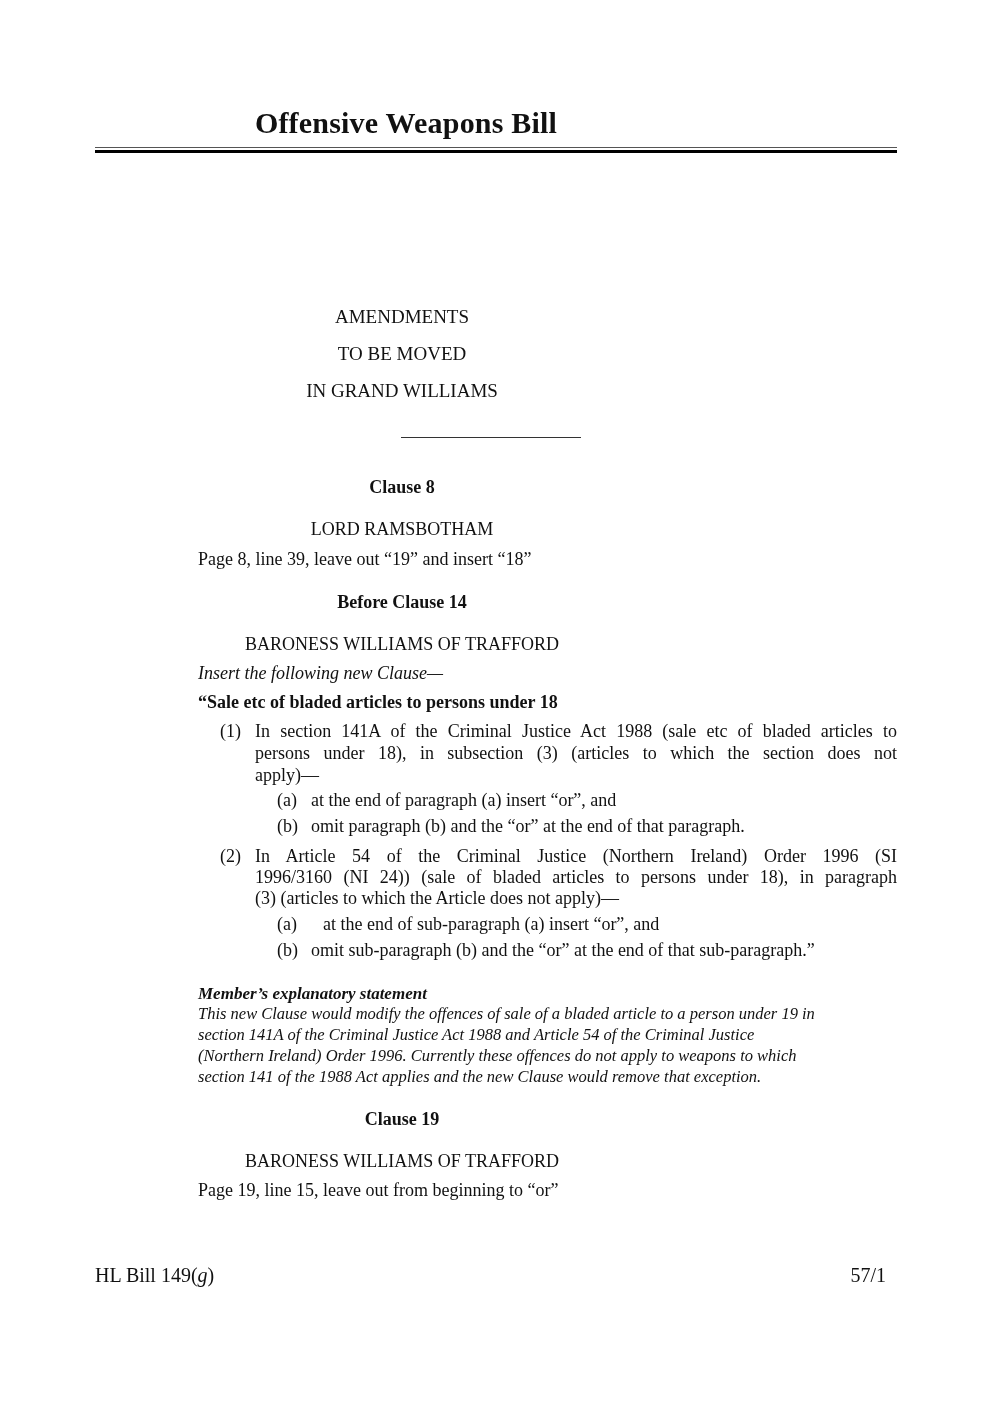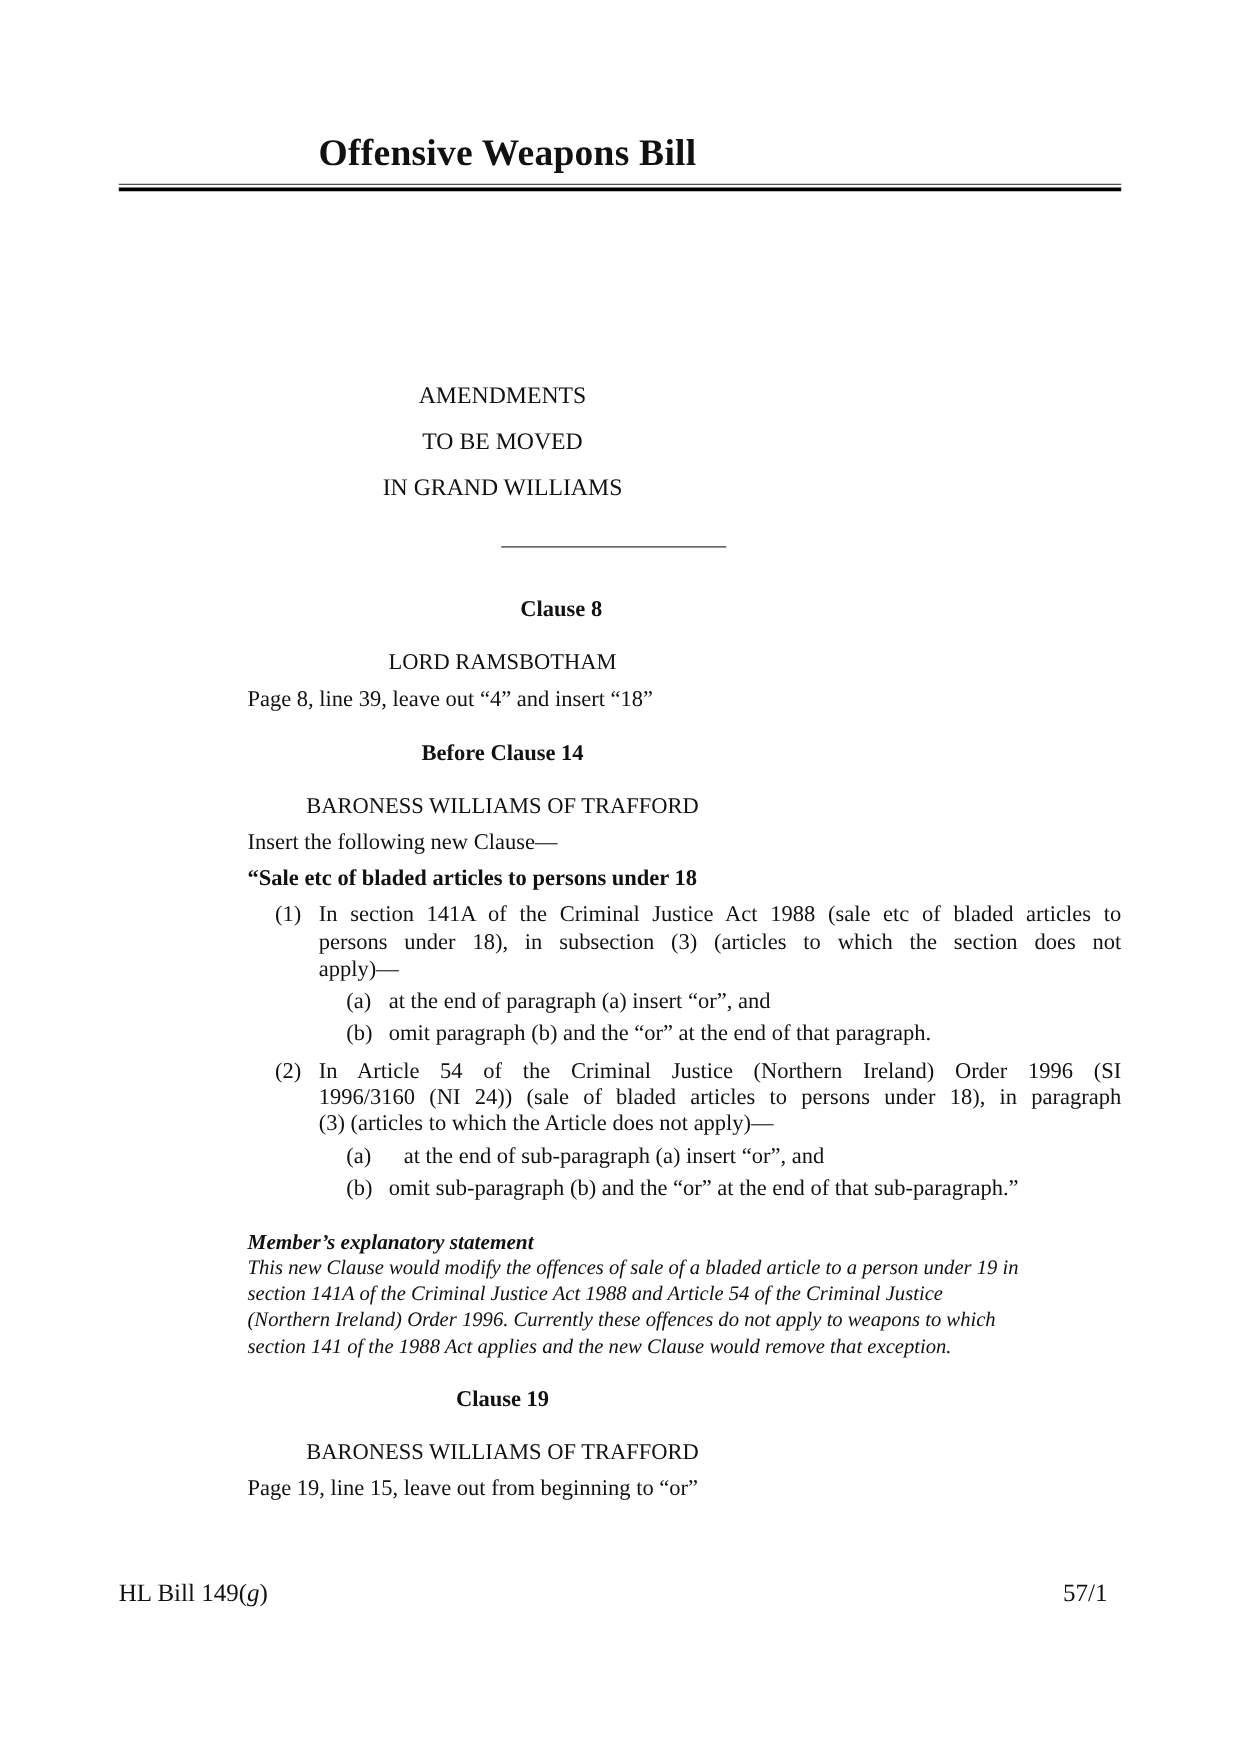--- a/index.html
+++ b/index.html
@@ -32,27 +32,27 @@
 
 <div class="abs title">Offensive Weapons Bill</div>
 <div class="abs rule-thin"></div>
 <div class="abs rule-thick"></div>
 
 <div class="abs center" style="top:306px;">AMENDMENTS</div>
 <div class="abs center" style="top:343px;">TO BE MOVED</div>
 <div class="abs center" style="top:380px;">IN GRAND WILLIAMS</div>
 <div class="abs short-rule"></div>
 
-<div class="abs center bold text" style="top:476px;padding-left:47px;">Clause 8</div>
+<div class="abs center bold text" style="top:476px;">Clause 8</div>
 <div class="abs center text" style="top:518px;">LORD RAMSBOTHAM</div>
-<div class="abs para text" style="top:548px;">Page 8, line 39, leave out “4” and insert “18”</div>
+<div class="abs para text" style="top:548px;">Page 8, line 39, leave out “19” and insert “18”</div>
 
 <div class="abs center bold text" style="top:591px;">Before Clause 14</div>
 <div class="abs center text" style="top:633px;">BARONESS WILLIAMS OF TRAFFORD</div>
-<div class="abs para text" style="top:662px;">Insert the following new Clause—</div>
+<div class="abs para text" style="top:662px;font-style:italic;">Insert the following new Clause—</div>
 <div class="abs para text bold" style="top:691px;">“Sale etc of bladed articles to persons under 18</div>
 
 <div class="abs num text" style="top:720px;">(1)</div>
 <div class="abs body1 text" style="top:720px; text-align-last: justify;">In section 141A of the Criminal Justice Act 1988 (sale etc of bladed articles to</div>
 <div class="abs body1 text" style="top:742px; text-align-last: justify;">persons under 18), in subsection (3) (articles to which the section does not</div>
 <div class="abs body1 text" style="top:764px;">apply)—</div>
 <div class="abs subl text" style="top:789px;">(a)</div>
 <div class="abs subt text" style="top:789px;">at the end of paragraph (a) insert “or”, and</div>
 <div class="abs subl text" style="top:815px;">(b)</div>
 <div class="abs subt text" style="top:815px;">omit paragraph (b) and the “or” at the end of that paragraph.</div>

